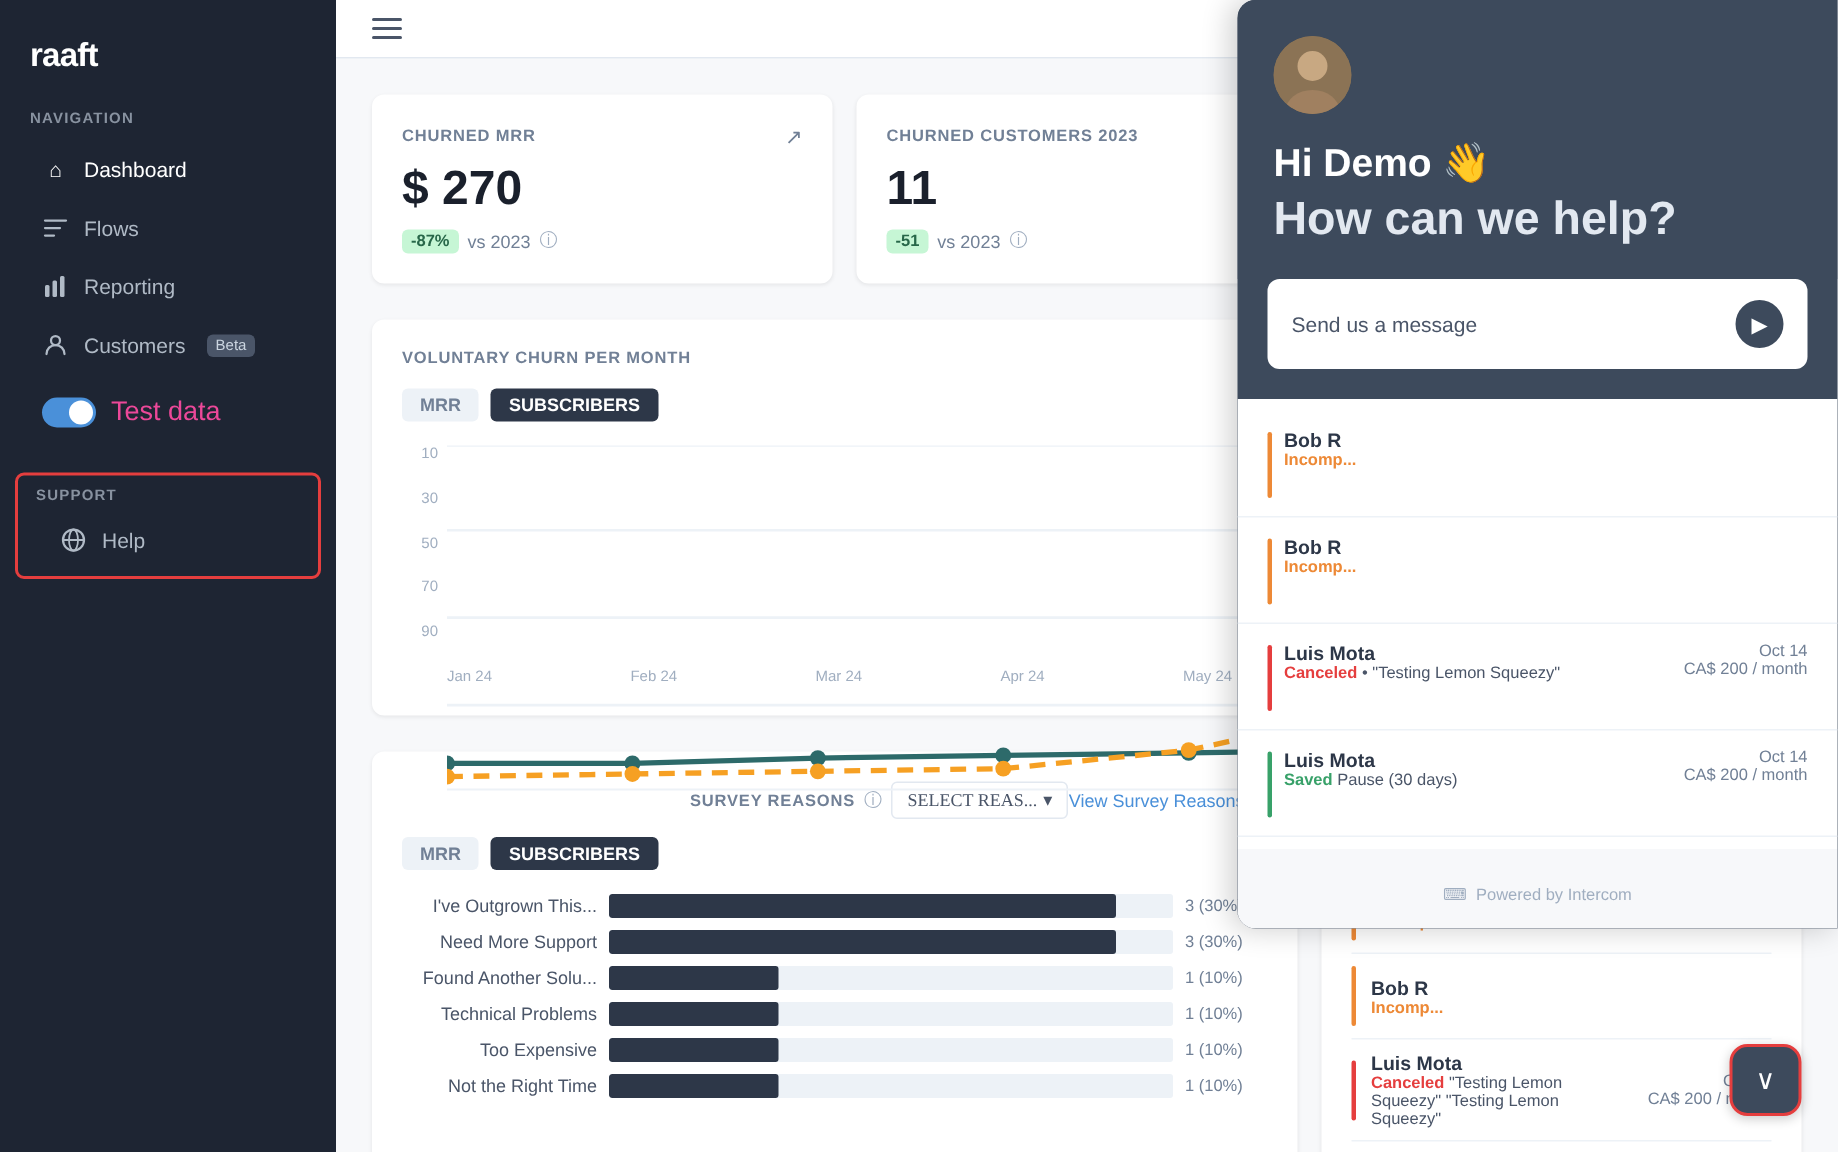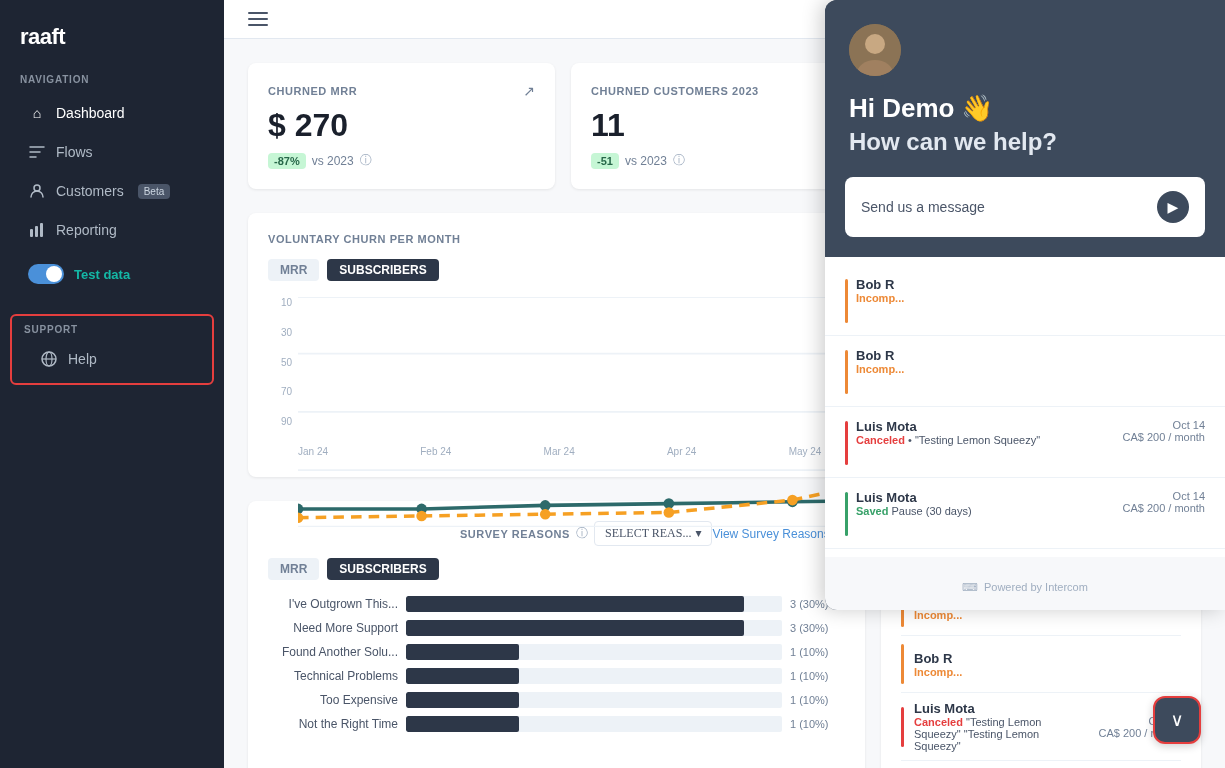--- a/index.html
+++ b/index.html
@@ -74,21 +74,21 @@
     .toggle-switch::after {
       content: '';
       position: absolute;
       width: 16px;
       height: 16px;
       background: #fff;
       border-radius: 50%;
       top: 2px;
       left: 18px;
     }
-    .toggle-label { font-size: 13px; color: #14b8a6; font-weight: bold; }
+    .toggle-label { font-size: 18px; color: #ec4899; }
     .support-section {
       margin-top: 16px;
       border: 2px solid #e53e3e;
       border-radius: 6px;
       margin: 16px 10px 0;
       padding: 4px 0;
     }
     .support-section-label {
       font-size: 10px;
       font-weight: 600;
@@ -242,21 +242,21 @@
       border-radius: 50%;
       background: #8b7355;
       overflow: hidden;
       margin-bottom: 16px;
       display: flex;
       align-items: center;
       justify-content: center;
     }
     .intercom-avatar svg { width: 52px; height: 52px; }
     .intercom-greeting { font-size: 26px; font-weight: 700; color: #fff; line-height: 1.3; }
-    .intercom-subtext { font-size: 24px; font-weight: 700; color: #e2e8f0; line-height: 1.3; }
+    .intercom-subtext { font-size: 31px; font-weight: 700; color: #e2e8f0; line-height: 1.3; }
 
     .intercom-send-box {
       background: #fff;
       margin: 0 20px 20px;
       border-radius: 8px;
       padding: 14px 16px;
       display: flex;
       align-items: center;
       justify-content: space-between;
       cursor: pointer;
@@ -355,36 +355,36 @@
       <span class="icon">
         <svg width="18" height="18" viewBox="0 0 18 18" fill="none">
             <path d="M2 4h14M2 9h10M2 14h6" stroke="#b0bac6" stroke-width="1.5" stroke-linecap="round"></path>
           </svg>
       </span>
       <span>Flows</span>
     </div>
     <div class="nav-item">
       <span class="icon">
         <svg width="18" height="18" viewBox="0 0 18 18" fill="none">
+            <rect x="2" y="8" width="3" height="8" rx="1" fill="#b0bac6"></rect>
+            <rect x="7" y="5" width="3" height="11" rx="1" fill="#b0bac6"></rect>
+            <rect x="12" y="2" width="3" height="14" rx="1" fill="#b0bac6"></rect>
+          </svg>
+      </span>
+      <span>Reporting</span>
+    </div>
+    <div class="nav-item">
+      <span class="icon">
+        <svg width="18" height="18" viewBox="0 0 18 18" fill="none">
             <circle cx="9" cy="6" r="3" stroke="#b0bac6" stroke-width="1.5"></circle>
             <path d="M3 15c0-3.314 2.686-6 6-6s6 2.686 6 6" stroke="#b0bac6" stroke-width="1.5" stroke-linecap="round"></path>
           </svg>
       </span>
       <span>Customers</span>
       <span class="badge">Beta</span>
-    </div>
-    <div class="nav-item">
-      <span class="icon">
-        <svg width="18" height="18" viewBox="0 0 18 18" fill="none">
-            <rect x="2" y="8" width="3" height="8" rx="1" fill="#b0bac6"></rect>
-            <rect x="7" y="5" width="3" height="11" rx="1" fill="#b0bac6"></rect>
-            <rect x="12" y="2" width="3" height="14" rx="1" fill="#b0bac6"></rect>
-          </svg>
-      </span>
-      <span>Reporting</span>
     </div>
   </nav>
 
   <div class="toggle-row">
     <div class="toggle-switch"></div>
     <span class="toggle-label">Test data</span>
   </div>
 
   <div class="support-section">
     <div class="support-section-label">SUPPORT</div>

